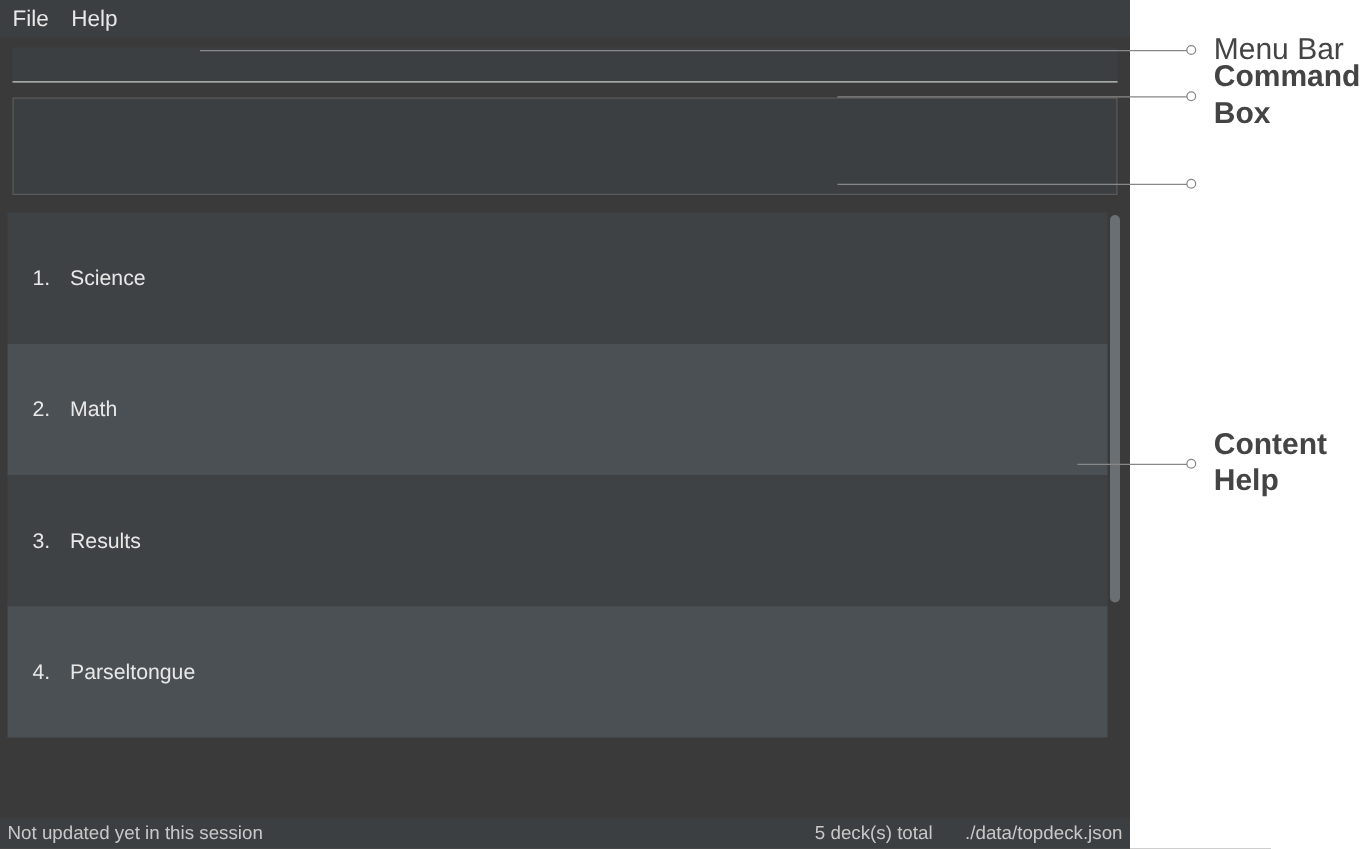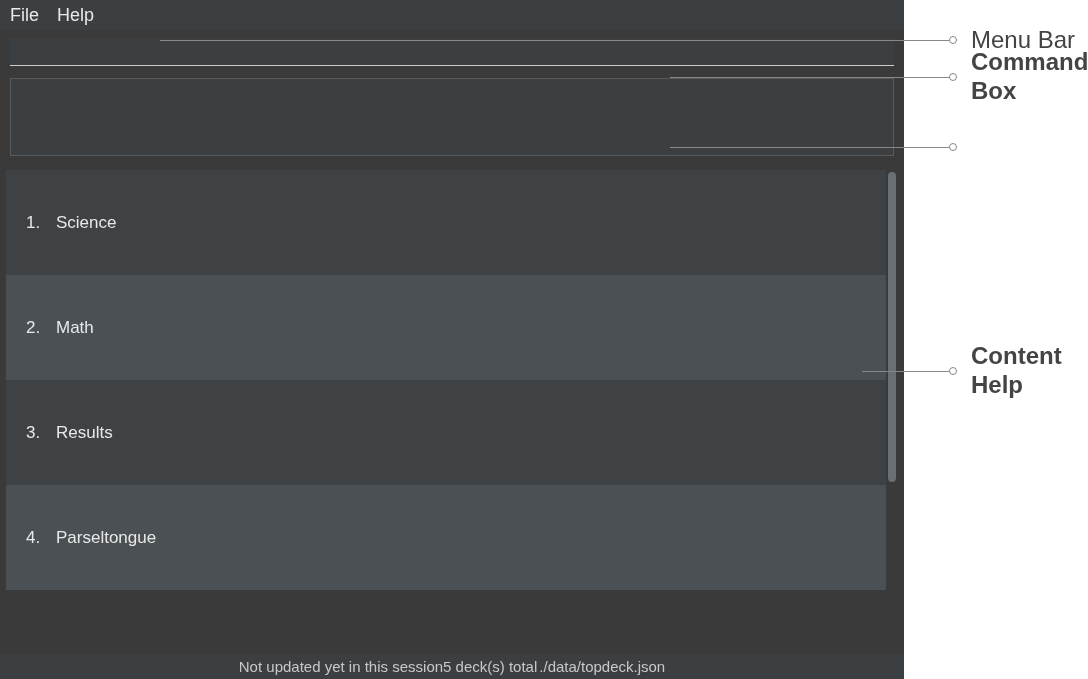--- a/index.html
+++ b/index.html
@@ -128,28 +128,28 @@
       height: 310px;
       width: 8px;
       background: #6a6f73;
       border-radius: 4px;
     }
     .statusbar {
       height: 25px;
       background: #3c3f41;
       display: flex;
       align-items: center;
-      justify-content: center;
+      justify-content: space-between;
       padding: 0 6px;
       color: #c8c8c8;
       font-size: 15px;
     }
     .status-right {
       display: flex;
-      gap: 2px;
+      gap: 26px;
     }
     .annotation {
       position: absolute;
       display: flex;
       align-items: center;
       height: 30px;
     }
     .ann-line {
       height: 1px;
       background: #888;

